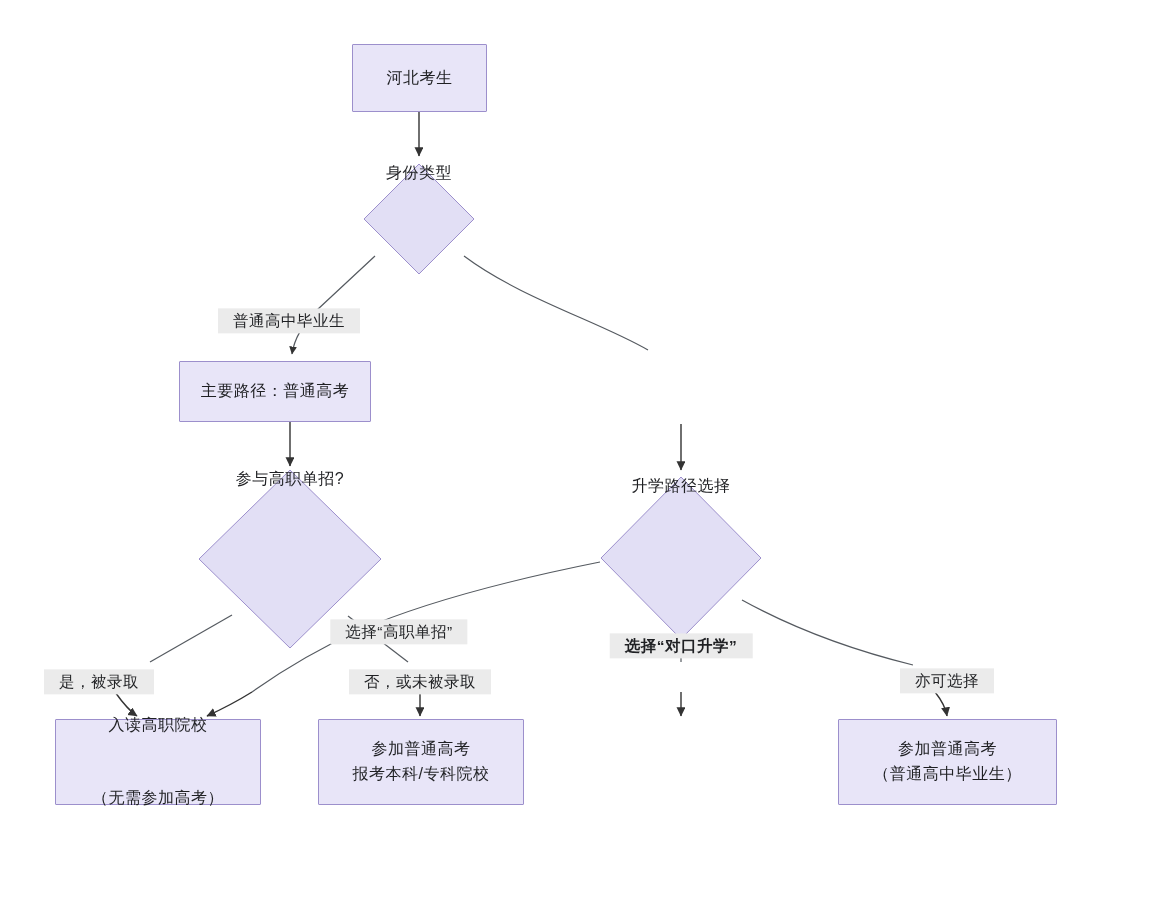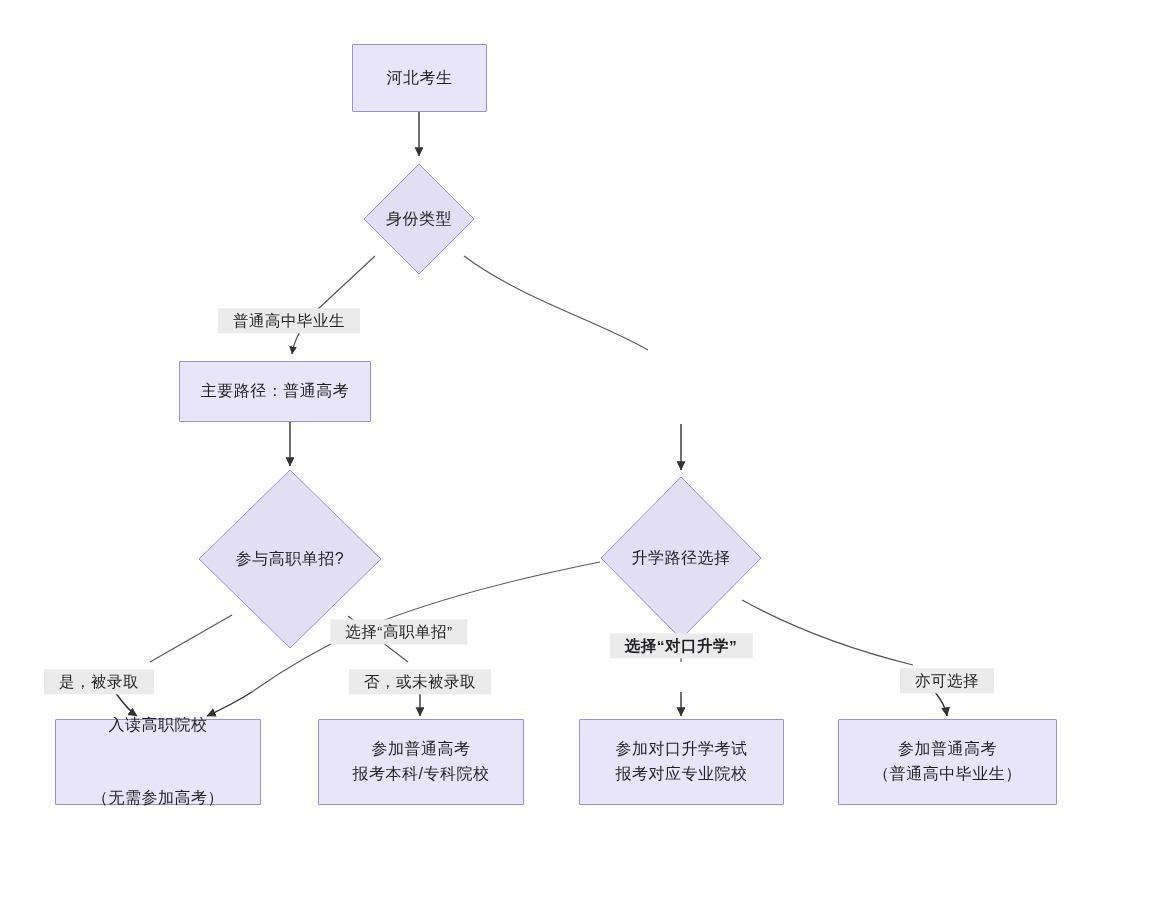--- a/index.html
+++ b/index.html
@@ -40,21 +40,20 @@
     letter-spacing: 0.5px;
   }
   .node-rect {
     background: #e8e5f8;
     border: 1px solid #9c8fcc;
     border-radius: 1px;
   }
   .node-diamond-wrap {
     position: absolute;
     display: flex;
-    align-items: center;
     justify-content: center;
   }
   .diamond-shape {
     position: absolute;
     left: 0; top: 0;
     width: 100%;
     height: 100%;
   }
   .diamond-shape .dpath {
     fill: #e2dff5;
@@ -153,24 +152,20 @@
   <div class="node node-rect" style="left:55px; top:719px; width:206px; height:86px; flex-direction:column;gap:48px;">
     <span class="node-line">入读高职院校</span>
     <span class="node-line">（无需参加高考）</span>
   </div>
 
   <div class="node node-rect" style="left:318px; top:719px; width:206px; height:86px; flex-direction:column;">
     <span class="node-line">参加普通高考</span>
     <span class="node-line">报考本科/专科院校</span>
   </div>
 
-  <div class="node node-rect" style="left:579px; top:719px; width:205px; height:86px; flex-direction:column;">
-    <span class="node-line">参加对口升学考试</span>
-    <span class="node-line">报考对应专业院校</span>
-  </div>
 
   <div class="node node-rect" style="left:838px; top:719px; width:219px; height:86px; flex-direction:column;">
     <span class="node-line">参加普通高考</span>
     <span class="node-line">（普通高中毕业生）</span>
   </div>
 
   <div class="edge-label" style="left:289px; top:321px;">
     <span>普通高中毕业生</span>
   </div>
 

